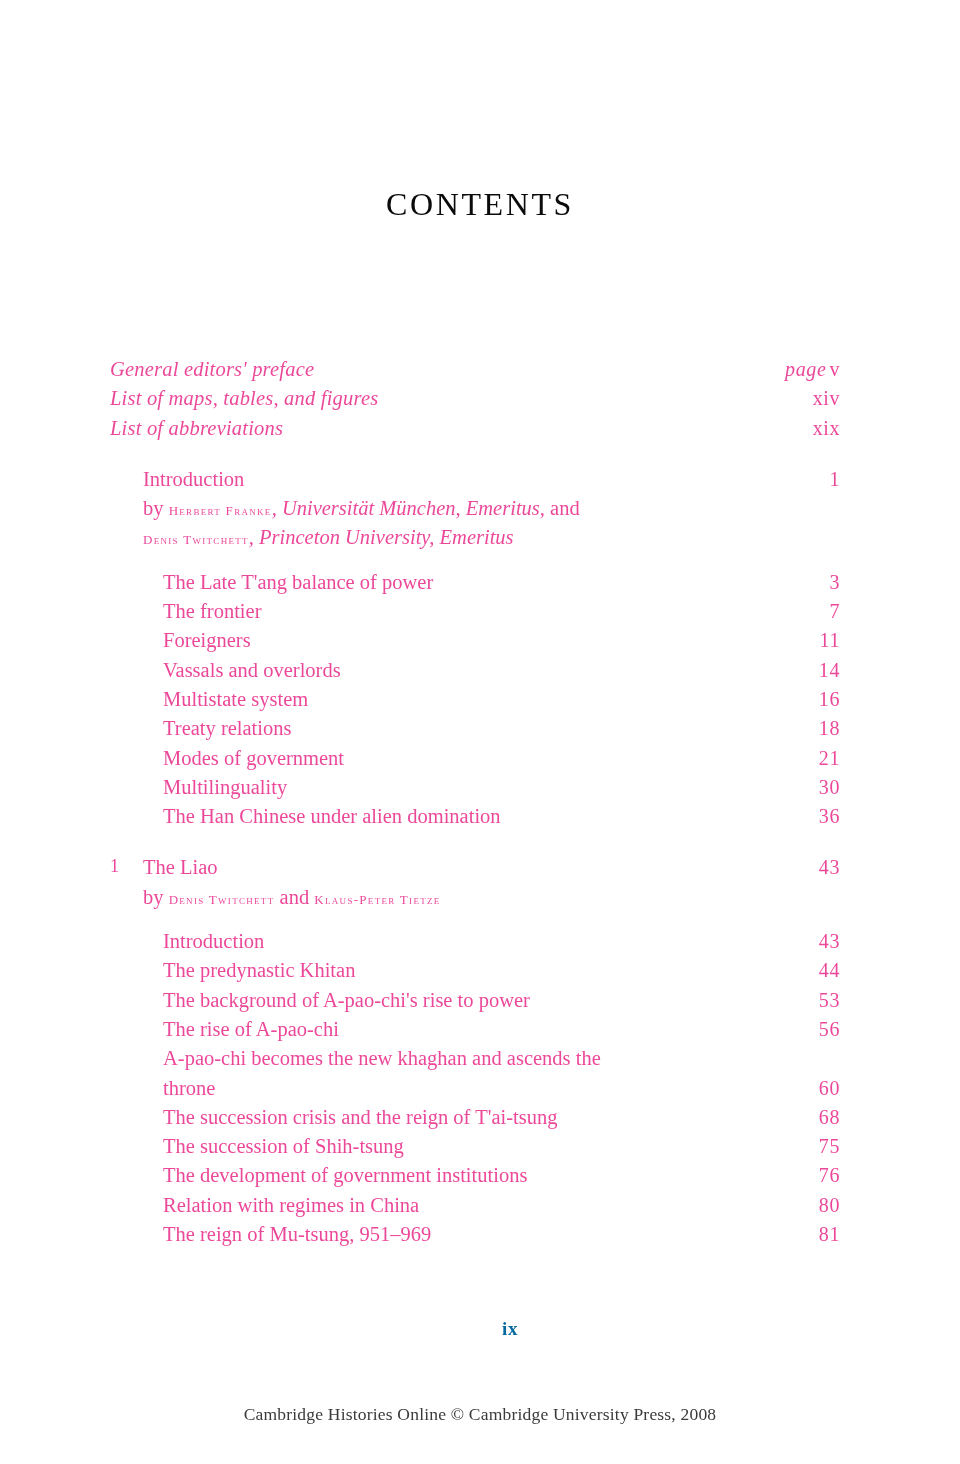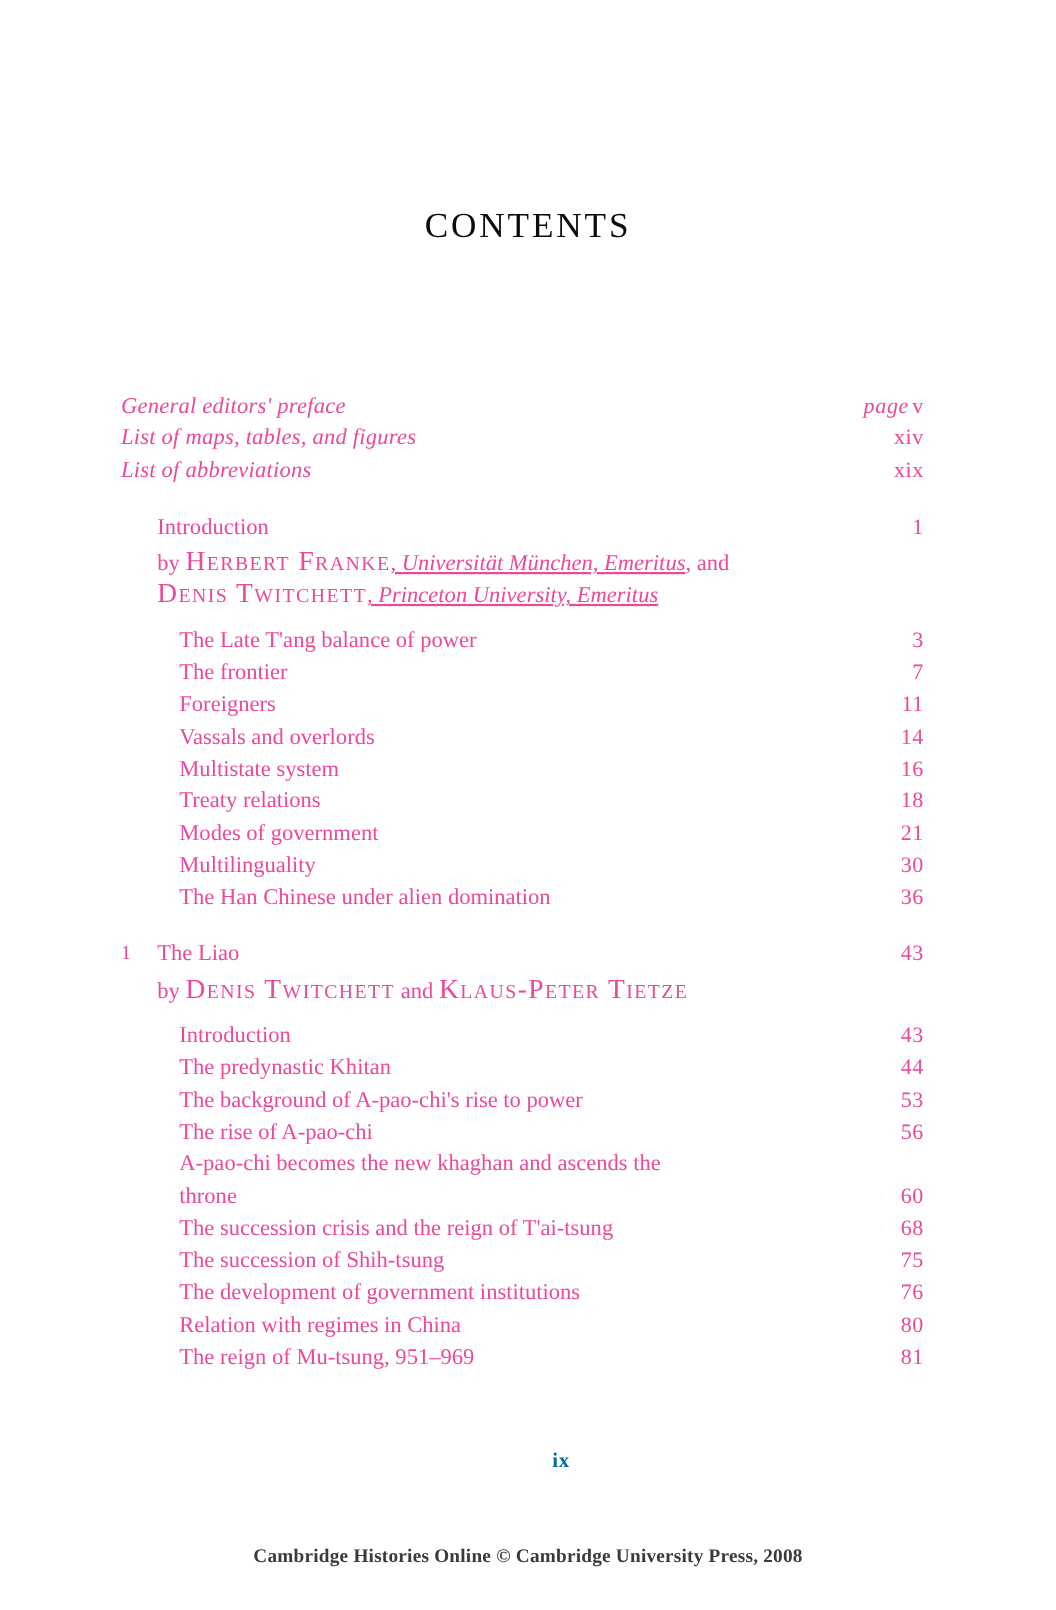--- a/index.html
+++ b/index.html
@@ -91,25 +91,24 @@
   }
 
   
   .byline {
     font-size: 20.5px;
     white-space: pre;
   }
   .sc {
     font-variant: small-caps;
     letter-spacing: 1.3px;
-    font-size: 25px;
+    font-size: 13px;
   }
   .ital {
     font-style: italic;
-    text-decoration: underline;
   }
 
   .gap-sm { height: 15px; }
   .gap-md { height: 22px; }
 
   
   .folio {
     position: absolute;
     top: 1318px;
     left: 0;
@@ -124,21 +123,20 @@
 
   .imprint {
     position: absolute;
     top: 1404px;
     left: 0;
     width: 960px;
     text-align: center;
     font-size: 17.5px;
     color: #3a3a3a;
     letter-spacing: 0.2px;
-    font-weight: bold;
   }
 </style>
 </head>
 <body>
 
 <div class="page">
 
   <div class="contents-title">CONTENTS</div>
 
   <div class="toc">

